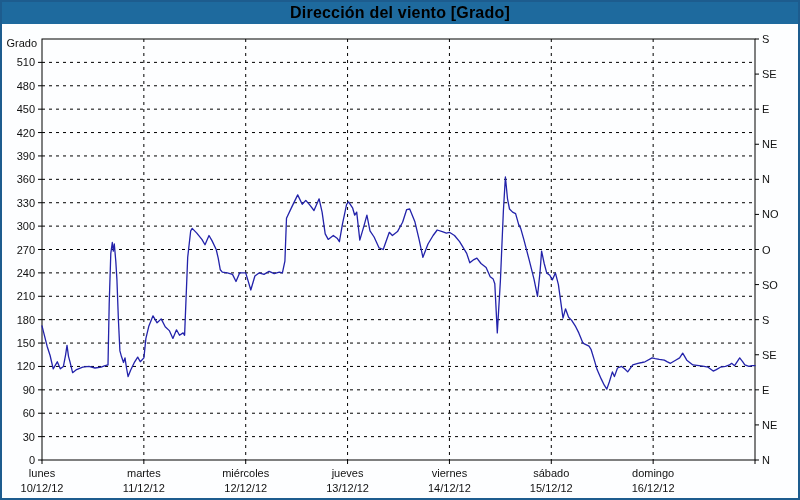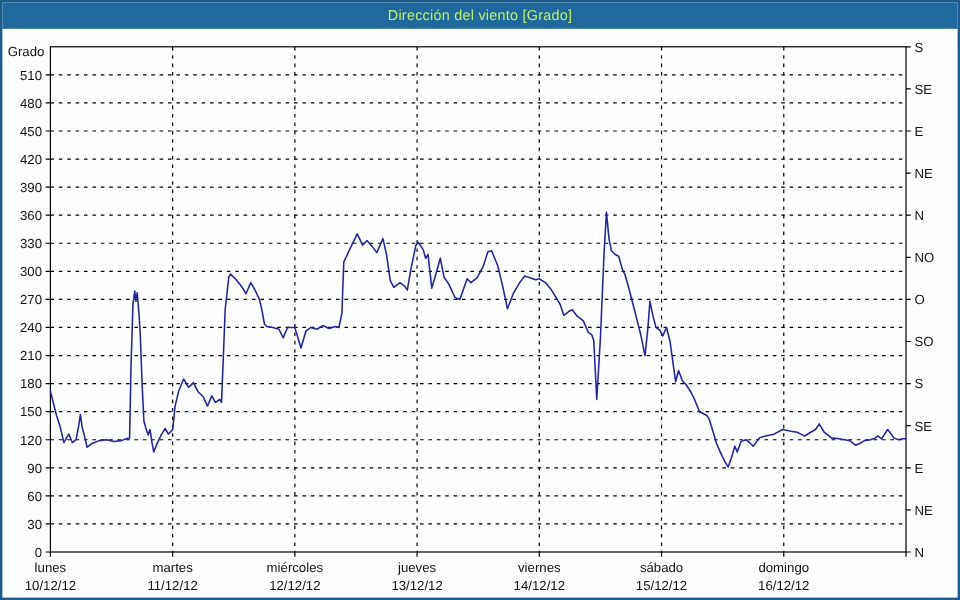--- a/index.html
+++ b/index.html
@@ -1,20 +1,20 @@
 <!DOCTYPE html>
 <html><head>
 <meta charset="utf-8">
 <style>
   html,body{margin:0;padding:0;background:#fff;}
   body{width:800px;height:500px;position:relative;font-family:"Liberation Sans",sans-serif;}
   .frame{position:absolute;inset:0;border:2px solid #1d5c8e;background:#fdfeff;box-sizing:border-box;}
   .titlebar{position:absolute;left:0;top:0;width:796px;height:22px;background:#1e6a9e;
             display:flex;align-items:center;justify-content:center;}
-  .titlebar span{color:#bef264;font-size:12px;font-weight:normal;letter-spacing:.2px;}
+  .titlebar span{color:#000000;font-size:16px;font-weight:bold;letter-spacing:.2px;}
   svg text{font-family:"Liberation Sans",sans-serif;fill:#111;}
 </style>
 </head>
 <body>
 
 <div class="frame">
   <div class="titlebar">
     <span>Dirección del viento [Grado]</span>
   </div>
   <svg id="plot" width="796" height="474" viewBox="0 0 796 474" style="position:absolute;left:0;top:22px;">

